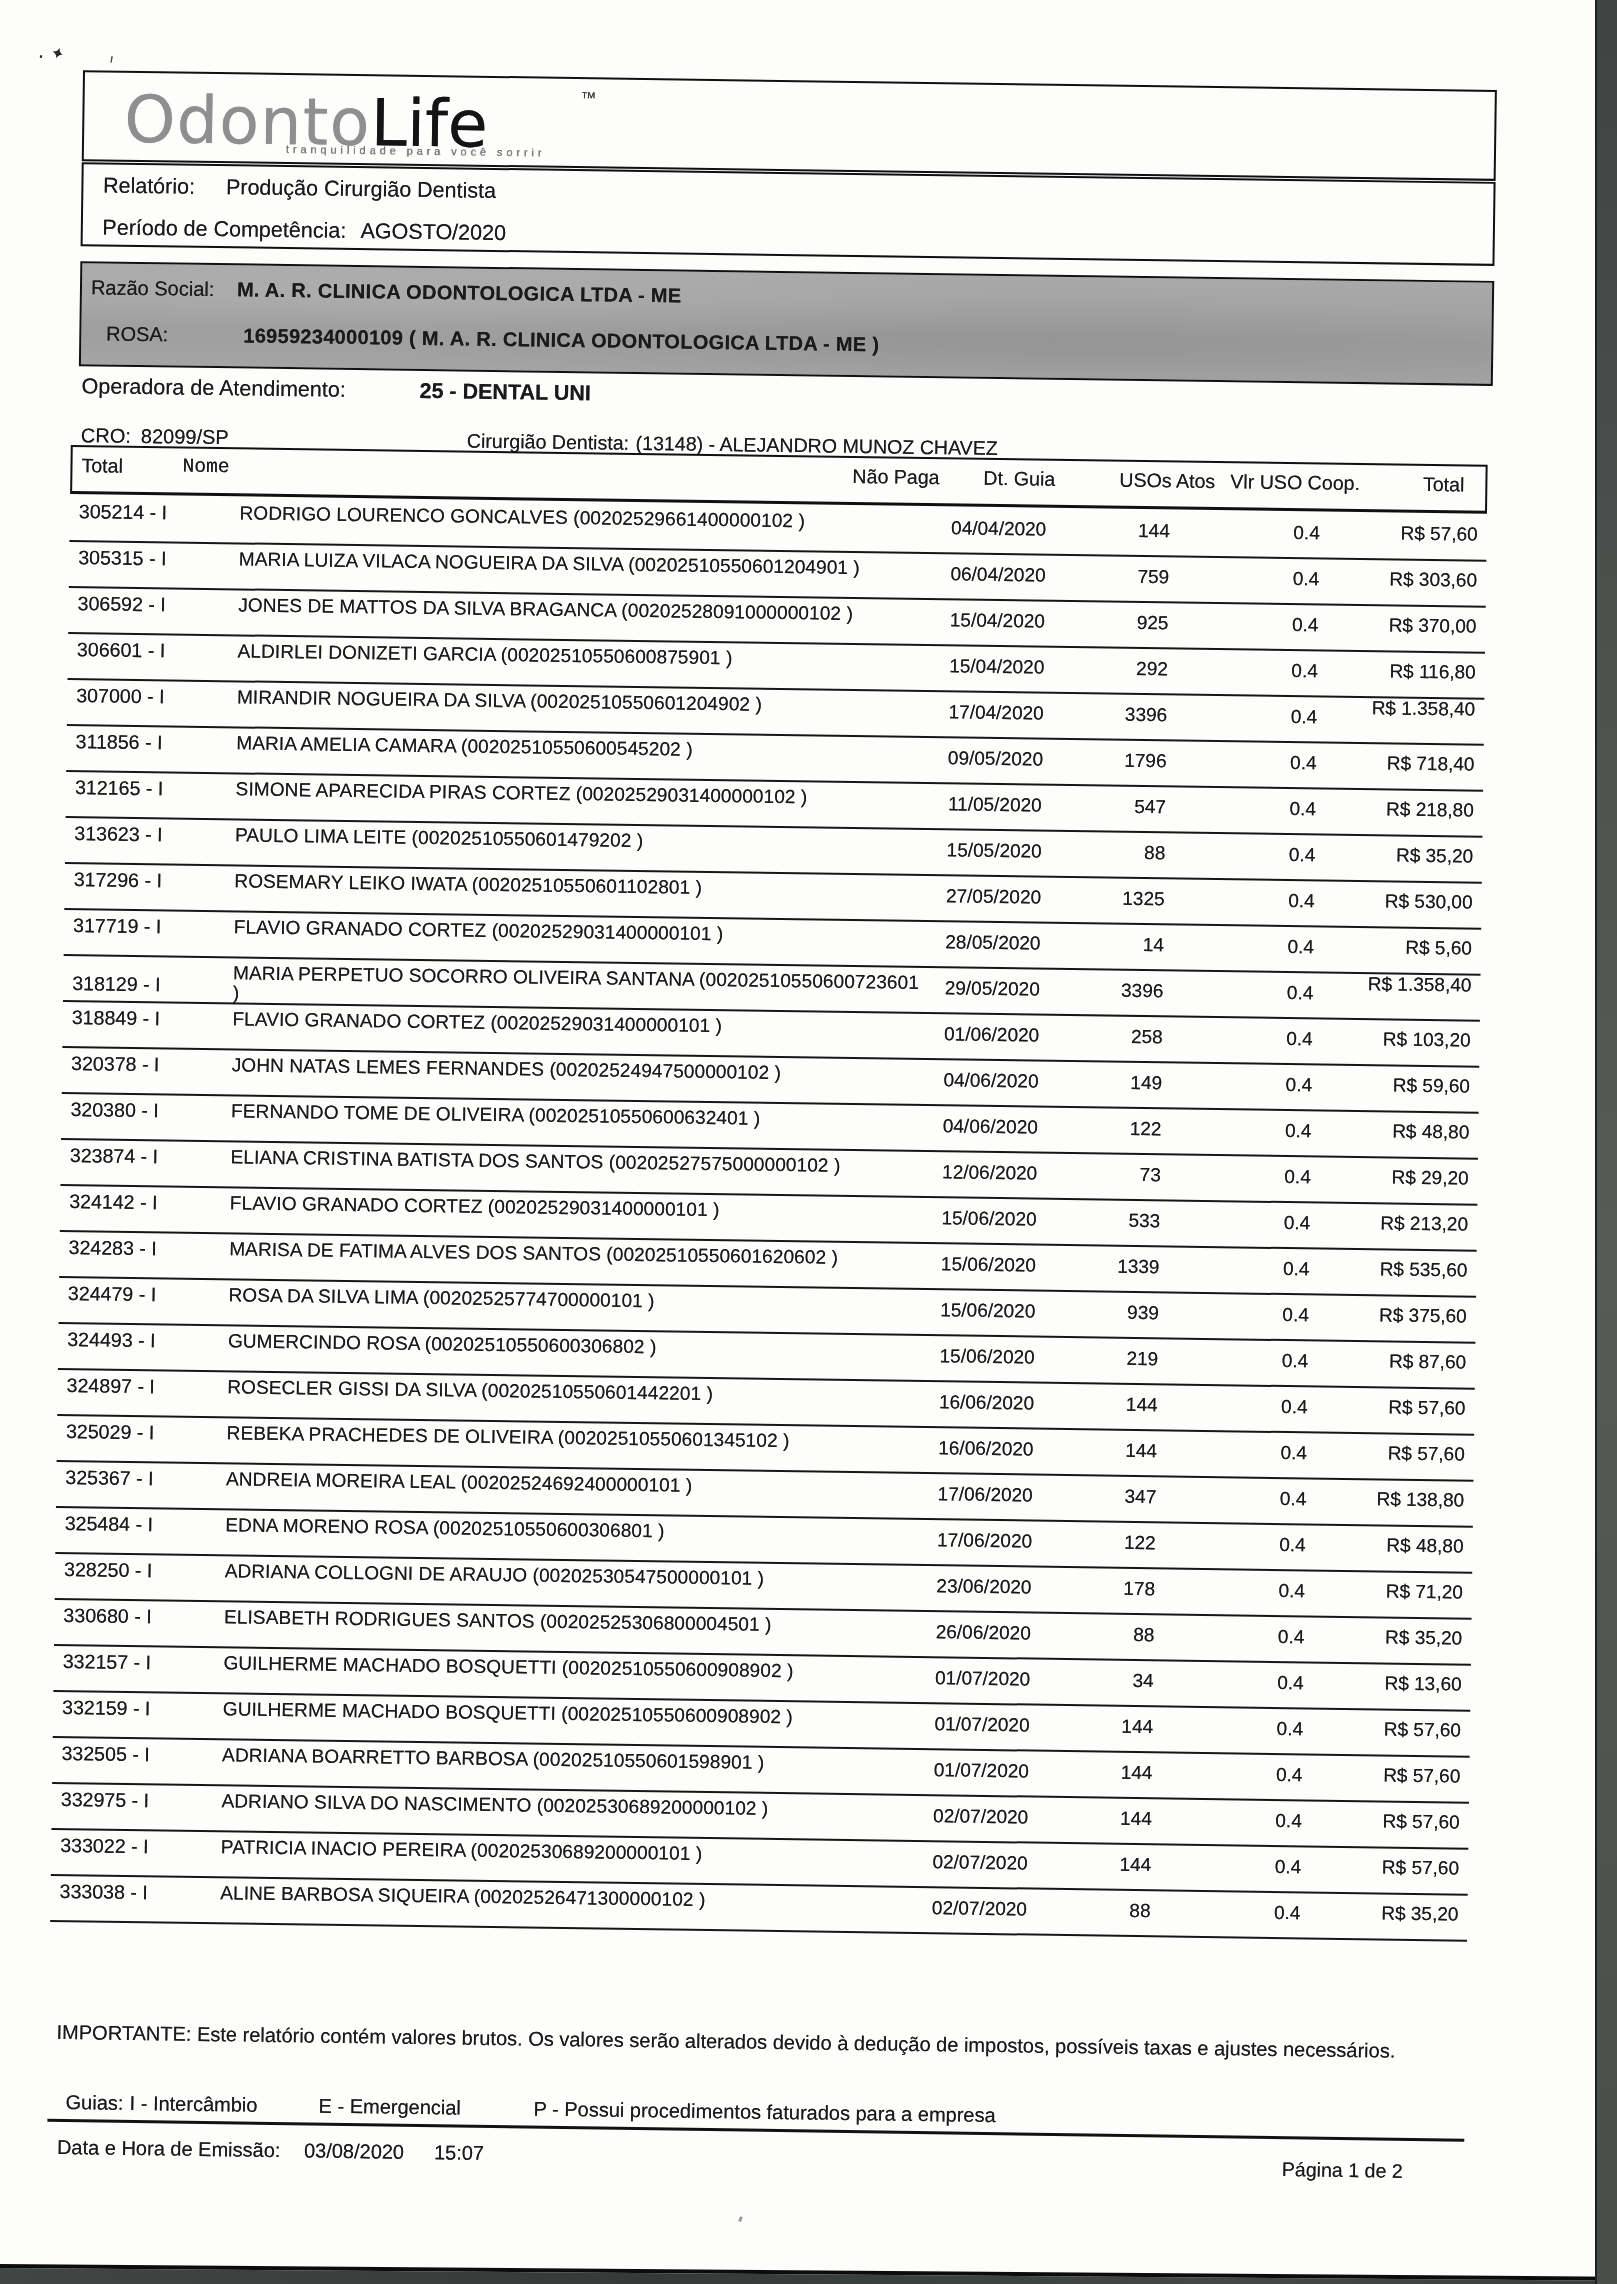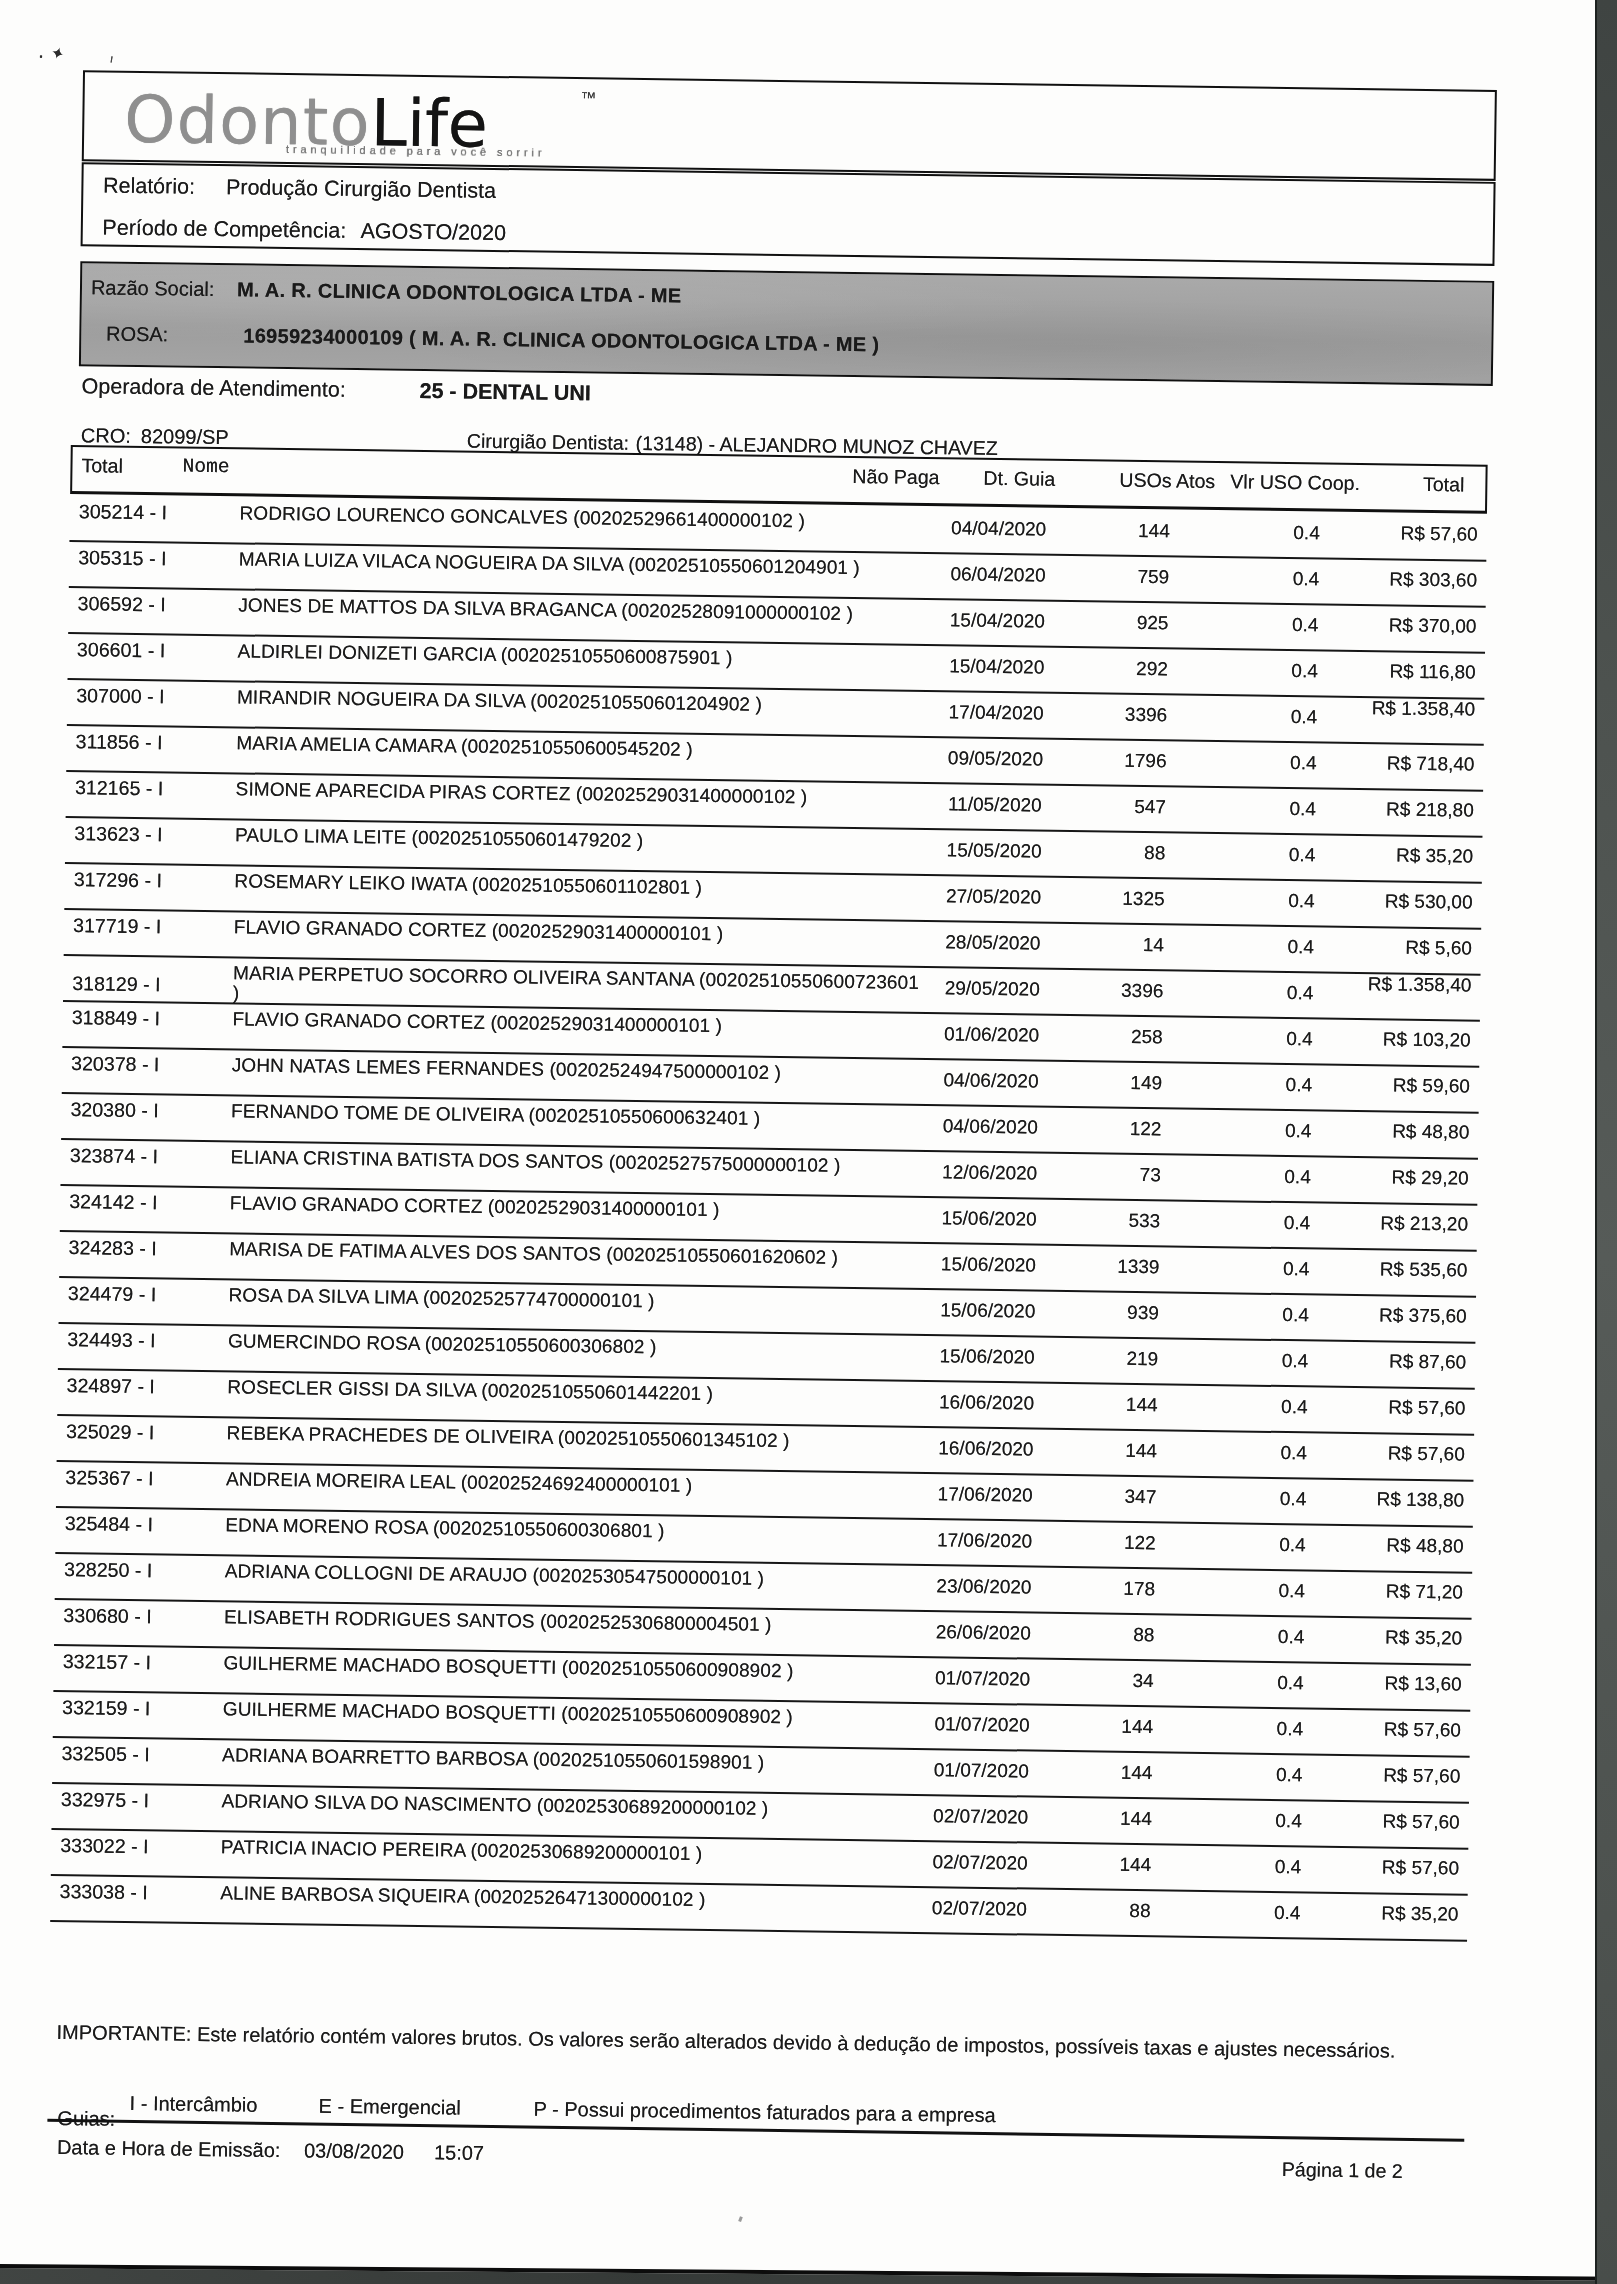--- a/index.html
+++ b/index.html
@@ -66,21 +66,21 @@
   .c.nome{padding:5.2px 0 0 15.7px;white-space:pre-line;letter-spacing:0.1px;}
   .c.dt{padding-top:10.4px;text-align:center;}
   .c.usos{padding:10.4px 3.9px 0 0;text-align:right;}
   .c.vlr{padding:10.4px 3.9px 0 0;text-align:right;}
   .c.total{padding:8.5px 9px 0 0;text-align:right;white-space:nowrap;}
   .row.wrapped .c.guia{padding-top:17px;}
   .row .c.total.high{padding-top:0px;}
   
   .important{position:absolute;left:85px;top:2018px;width:1344px;font-size:20px;line-height:27px;}
   .guias{left:87px;top:2090px;font-size:20px;width:1410px;}
-  .guias .gl{position:absolute;left:0;margin-top:16px;}
+  .guias .gl{position:absolute;left:8px;}
   .guias .gi{position:absolute;left:72px;}
   .guias .ge{position:absolute;left:261px;}
   .guias .gp{position:absolute;left:476px;}
   .sep{position:absolute;left:77px;top:2118px;width:1417px;height:2.6px;background:#121212;}
   .emiss{left:87px;top:2135px;font-size:20px;width:1370px;}
   .emiss .ed{position:absolute;left:247px;}
   .emiss .et{position:absolute;left:377px;}
   .pagina{left:1312px;top:2140px;font-size:19.6px;}
   .speck{position:absolute;left:770px;top:2206px;width:2.6px;height:4.6px;background:#9b9b9b;transform:rotate(20deg);}
   

